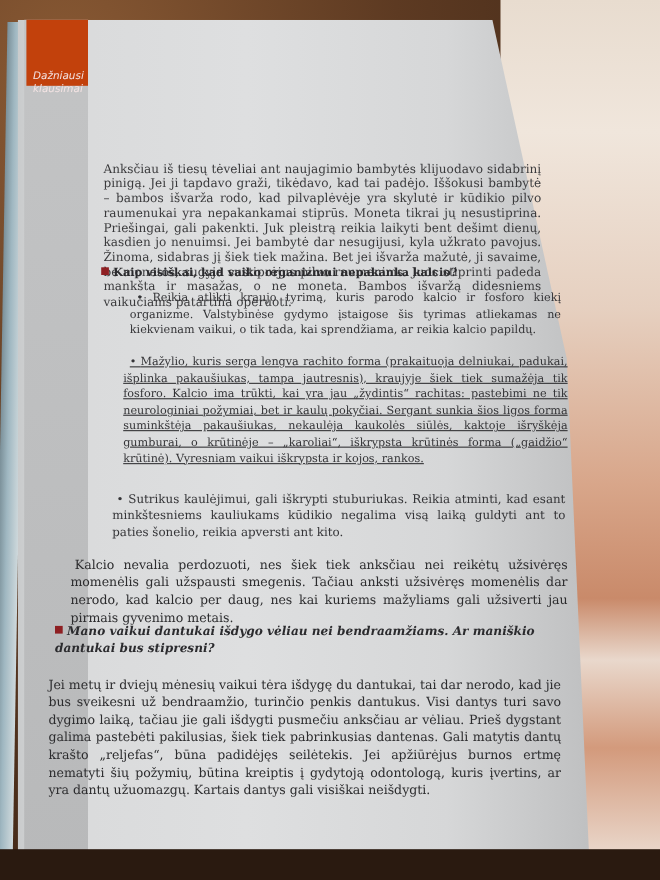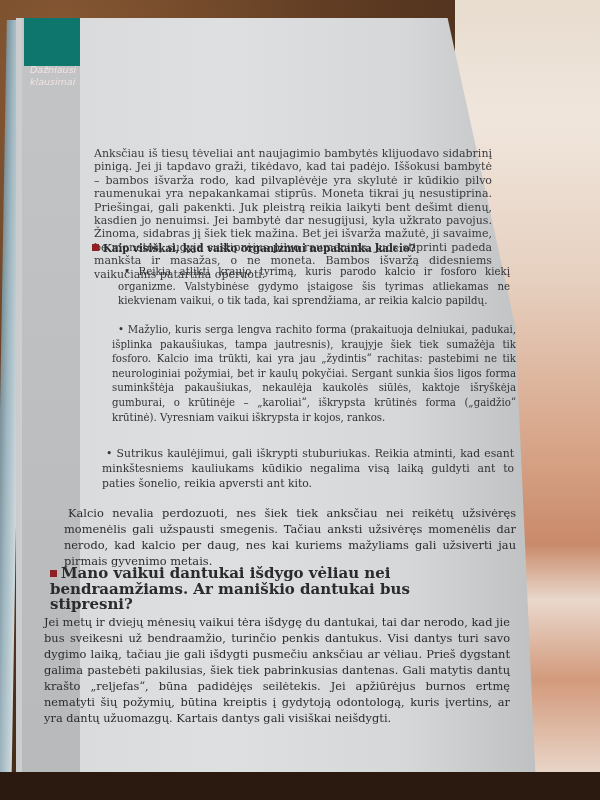--- a/index.html
+++ b/index.html
@@ -22,22 +22,22 @@
   .page {
     position:absolute; left:16px; top:18px; width:520px; height:770px;
     background: linear-gradient(90deg, #c9cbcc 0%, #d9dadb 6%, #dedfe0 40%, #d6d7d8 75%, #bfc0c1 100%);
     clip-path: polygon(0 0, 83% 0, 96% 40%, 100% 100%, 0 100%);
   }
   .sidebar-col {
     position:absolute; left:22px; top:18px; width:58px; height:770px;
     background: linear-gradient(180deg, #c3c4c5, #b8b9ba);
   }
   .section-tab {
-    position:absolute; left:24px; top:18px; width:56px; height:48px;
-    background:#0f766e; color:#f3e3e3;
+    position:absolute; left:24px; top:18px; width:56px; height:60px;
+    background:#c2410c; color:#f3e3e3;
     font-family: "DejaVu Sans", sans-serif; font-style:italic; font-size:9.5px; line-height:12px;
     padding:46px 3px 0 6px; box-sizing:border-box;
   }
   .content { position:absolute; left:0; top:0; width:600px; height:800px; color:#2a2a2c; }
   .q-head {
     position:absolute; font-weight:bold; color:#2b2b2e; margin:0;
   }
   .q-head .sq { display:inline-block; width:7px; height:7px; background:#8e1f22; margin-right:4px; vertical-align:1px; }
   .para { position:absolute; margin:0; text-align:justify; }
   .small { font-size:11px; line-height:13.4px; color:#3a3a3c;margin-top:32px; }
@@ -62,31 +62,31 @@
   <p class="para small" style="left:94px; top:115px; width:398px;">Anksčiau iš tiesų tėveliai ant naujagimio bambytės klijuodavo sidabrinį pinigą. Jei ji tapdavo graži, tikėdavo, kad tai padėjo. Iššokusi bambytė – bambos išvarža rodo, kad pilvaplėvėje yra skylutė ir kūdikio pilvo raumenukai yra nepakankamai stiprūs. Moneta tikrai jų nesustiprina. Priešingai, gali pakenkti. Juk pleistrą reikia laikyti bent dešimt dienų, kasdien jo nenuimsi. Jei bambytė dar nesugijusi, kyla užkrato pavojus. Žinoma, sidabras jį šiek tiek mažina. Bet jei išvarža mažutė, ji savaime, be monetos, sugyja sustiprėjus pilvo raumenims. Juos stiprinti padeda mankšta ir masažas, o ne moneta. Bambos išvaržą didesniems vaikučiams patartina operuoti.</p>
 
   <p class="q-head" style="left:92px; top:241px; width:400px; font-size:10.2px; line-height:14px;">
     <span class="sq"></span><span>Kaip visiškai, kad vaiko organizmui nepakanka kalcio?</span>
   </p>
 
   <p class="para mid" style="left:118px; top:265px; width:392px; text-indent:6px;">
     <span class="bullet-dot">• </span><span>Reikia atlikti kraujo tyrimą, kuris parodo kalcio ir fosforo kiekį organizme. Valstybinėse gydymo įstaigose šis tyrimas atliekamas ne kiekvienam vaikui, o tik tada, kai sprendžiama, ar reikia kalcio papildų.</span>
   </p>
 
-  <p class="para mid" style="left:112px; top:323px; width:404px; text-indent:6px;">
+  <p class="para mid" style="left:112px; top:323px; width:404px; text-indent:6px;text-decoration:underline;">
     <span class="bullet-dot">• </span><span>Mažylio, kuris serga lengva rachito forma (prakaituoja delniukai, padukai, išplinka pakaušiukas, tampa jautresnis), kraujyje šiek tiek sumažėja tik fosforo. Kalcio ima trūkti, kai yra jau „žydintis“ rachitas: pastebimi ne tik neurologiniai požymiai, bet ir kaulų pokyčiai. Sergant sunkia šios ligos forma suminkštėja pakaušiukas, nekaulėja kaukolės siūlės, kaktoje išryškėja gumburai, o krūtinėje – „karoliai“, iškrypsta krūtinės forma („gaidžio“ krūtinė). Vyresniam vaikui iškrypsta ir kojos, rankos.</span>
   </p>
 
   <p class="para mid" style="left:102px; top:446px; width:412px; text-indent:4px; font-size:10.8px; line-height:15px;">
     <span class="bullet-dot">• </span><span>Sutrikus kaulėjimui, gali iškrypti stuburiukas. Reikia atminti, kad esant minkštesniems kauliukams kūdikio negalima visą laiką guldyti ant to paties šonelio, reikia apversti ant kito.</span>
   </p>
 
   <p class="para big" style="left:64px; top:505px; width:452px; text-indent:4px;">Kalcio nevalia perdozuoti, nes šiek tiek anksčiau nei reikėtų užsivėręs momenėlis gali užspausti smegenis. Tačiau anksti užsivėręs momenėlis dar nerodo, kad kalcio per daug, nes kai kuriems mažyliams gali užsiverti jau pirmais gyvenimo metais.</p>
 
-  <p class="q-head" style="left:50px; top:566px; width:438px; font-size:15px; line-height:15.5px;">
+  <p class="q-head" style="left:50px; top:566px; width:438px; font-size:11px; line-height:15.5px;font-style:italic;">
     <span class="sq"></span><span>Mano vaikui dantukai išdygo vėliau nei bendraamžiams. Ar maniškio dantukai bus stipresni?</span>
   </p>
 
   <p class="para big" style="left:44px; top:614px; width:466px;">Jei metų ir dviejų mėnesių vaikui tėra išdygę du dantukai, tai dar nerodo, kad jie bus sveikesni už bendraamžio, turinčio penkis dantukus. Visi dantys turi savo dygimo laiką, tačiau jie gali išdygti pusmečiu anksčiau ar vėliau. Prieš dygstant galima pastebėti pakilusias, šiek tiek pabrinkusias dantenas. Gali matytis dantų krašto „reljefas“, būna padidėjęs seilėtekis. Jei apžiūrėjus burnos ertmę nematyti šių požymių, būtina kreiptis į gydytoją odontologą, kuris įvertins, ar yra dantų užuomazgų. Kartais dantys gali visiškai neišdygti.</p>
 
 </div>
 
 <div class="bottom-shadow"></div>
 
 </body></html>

